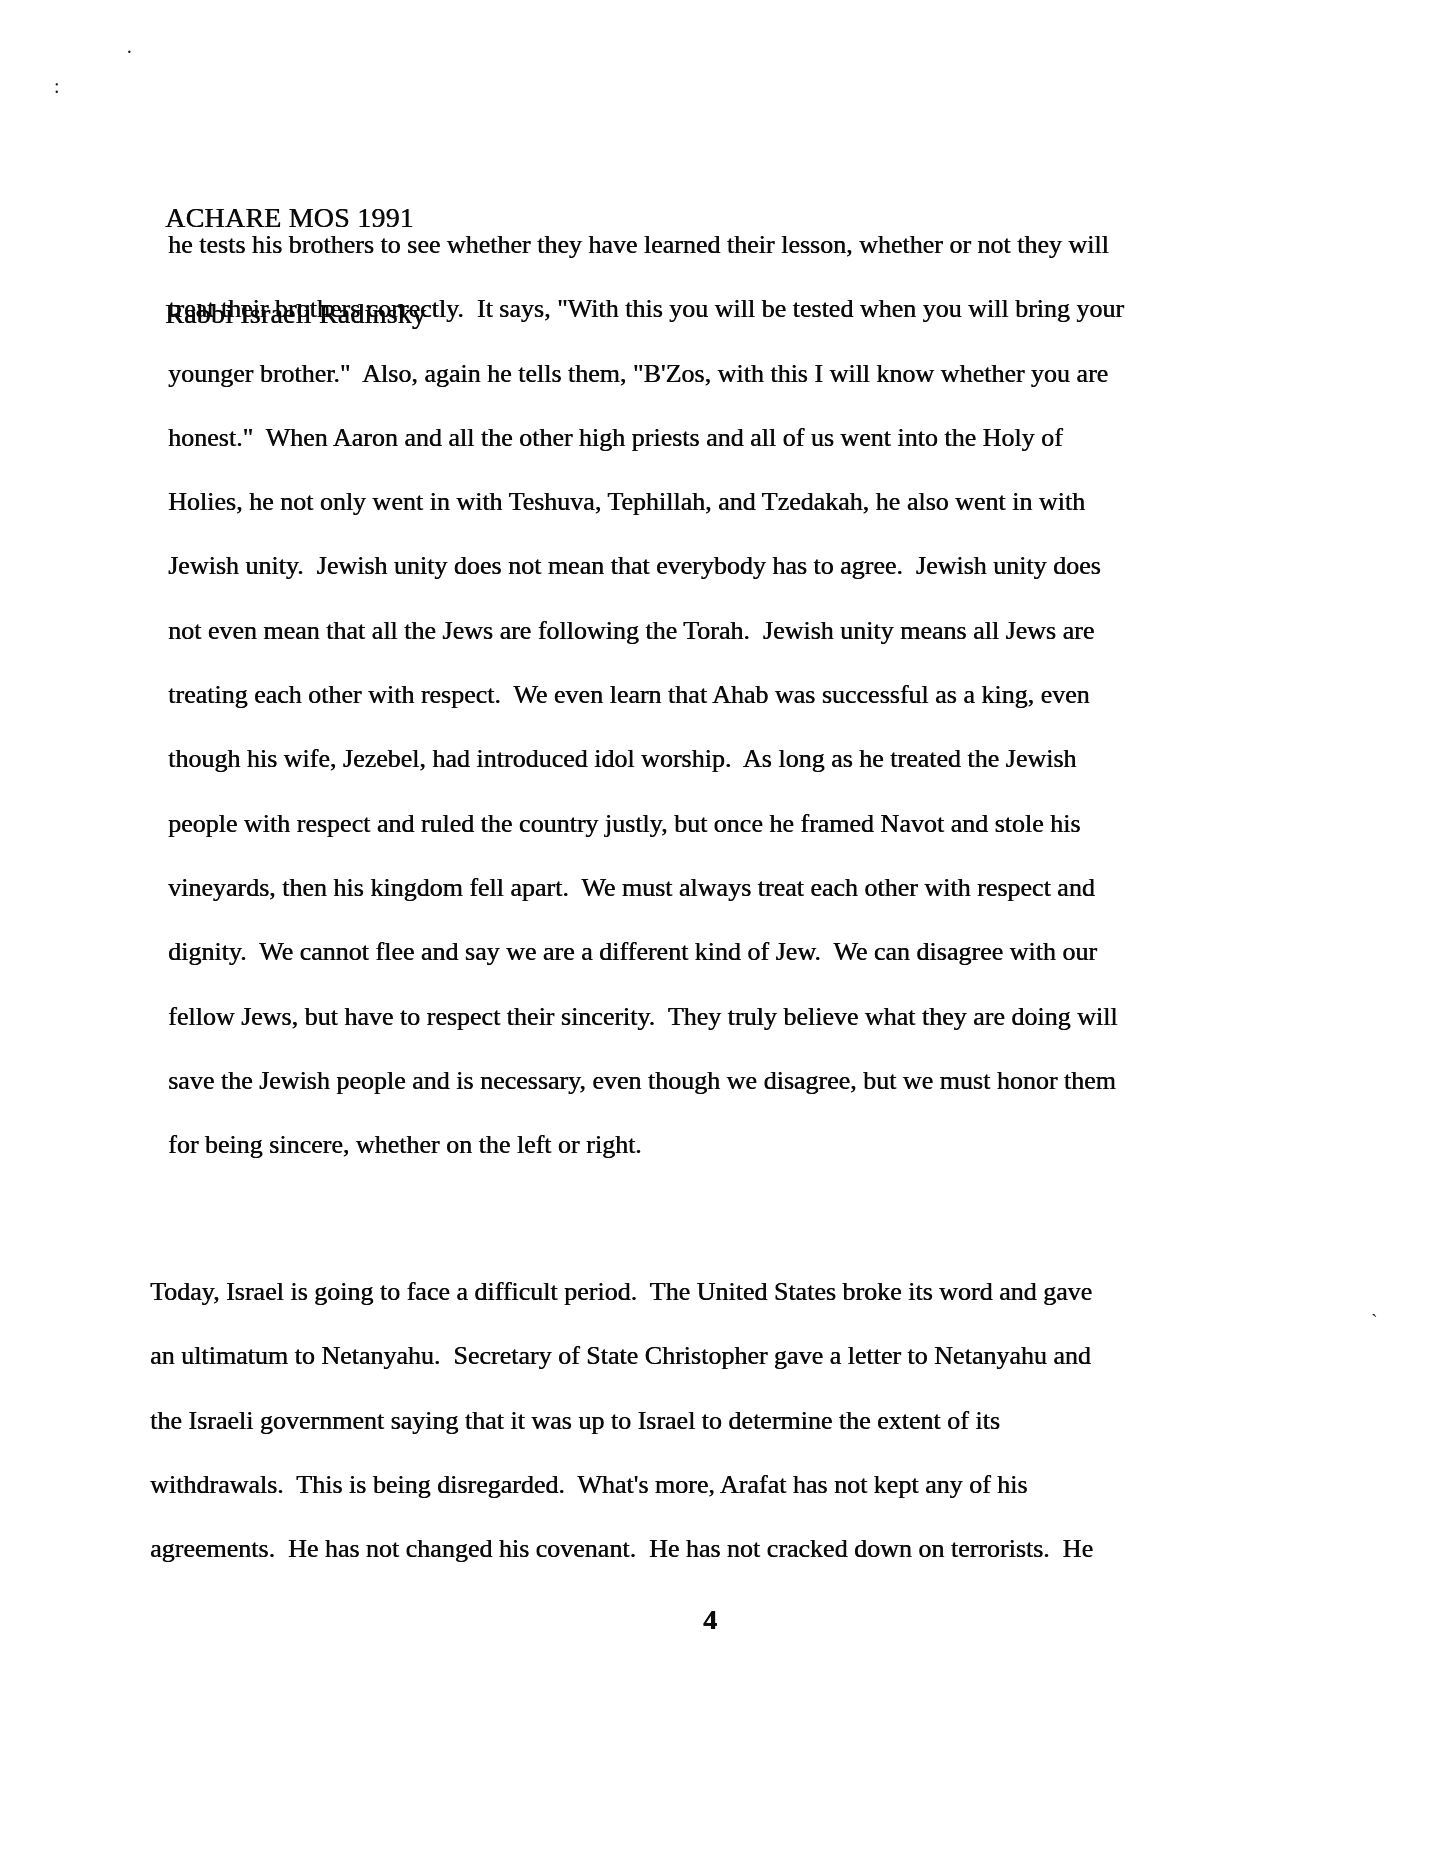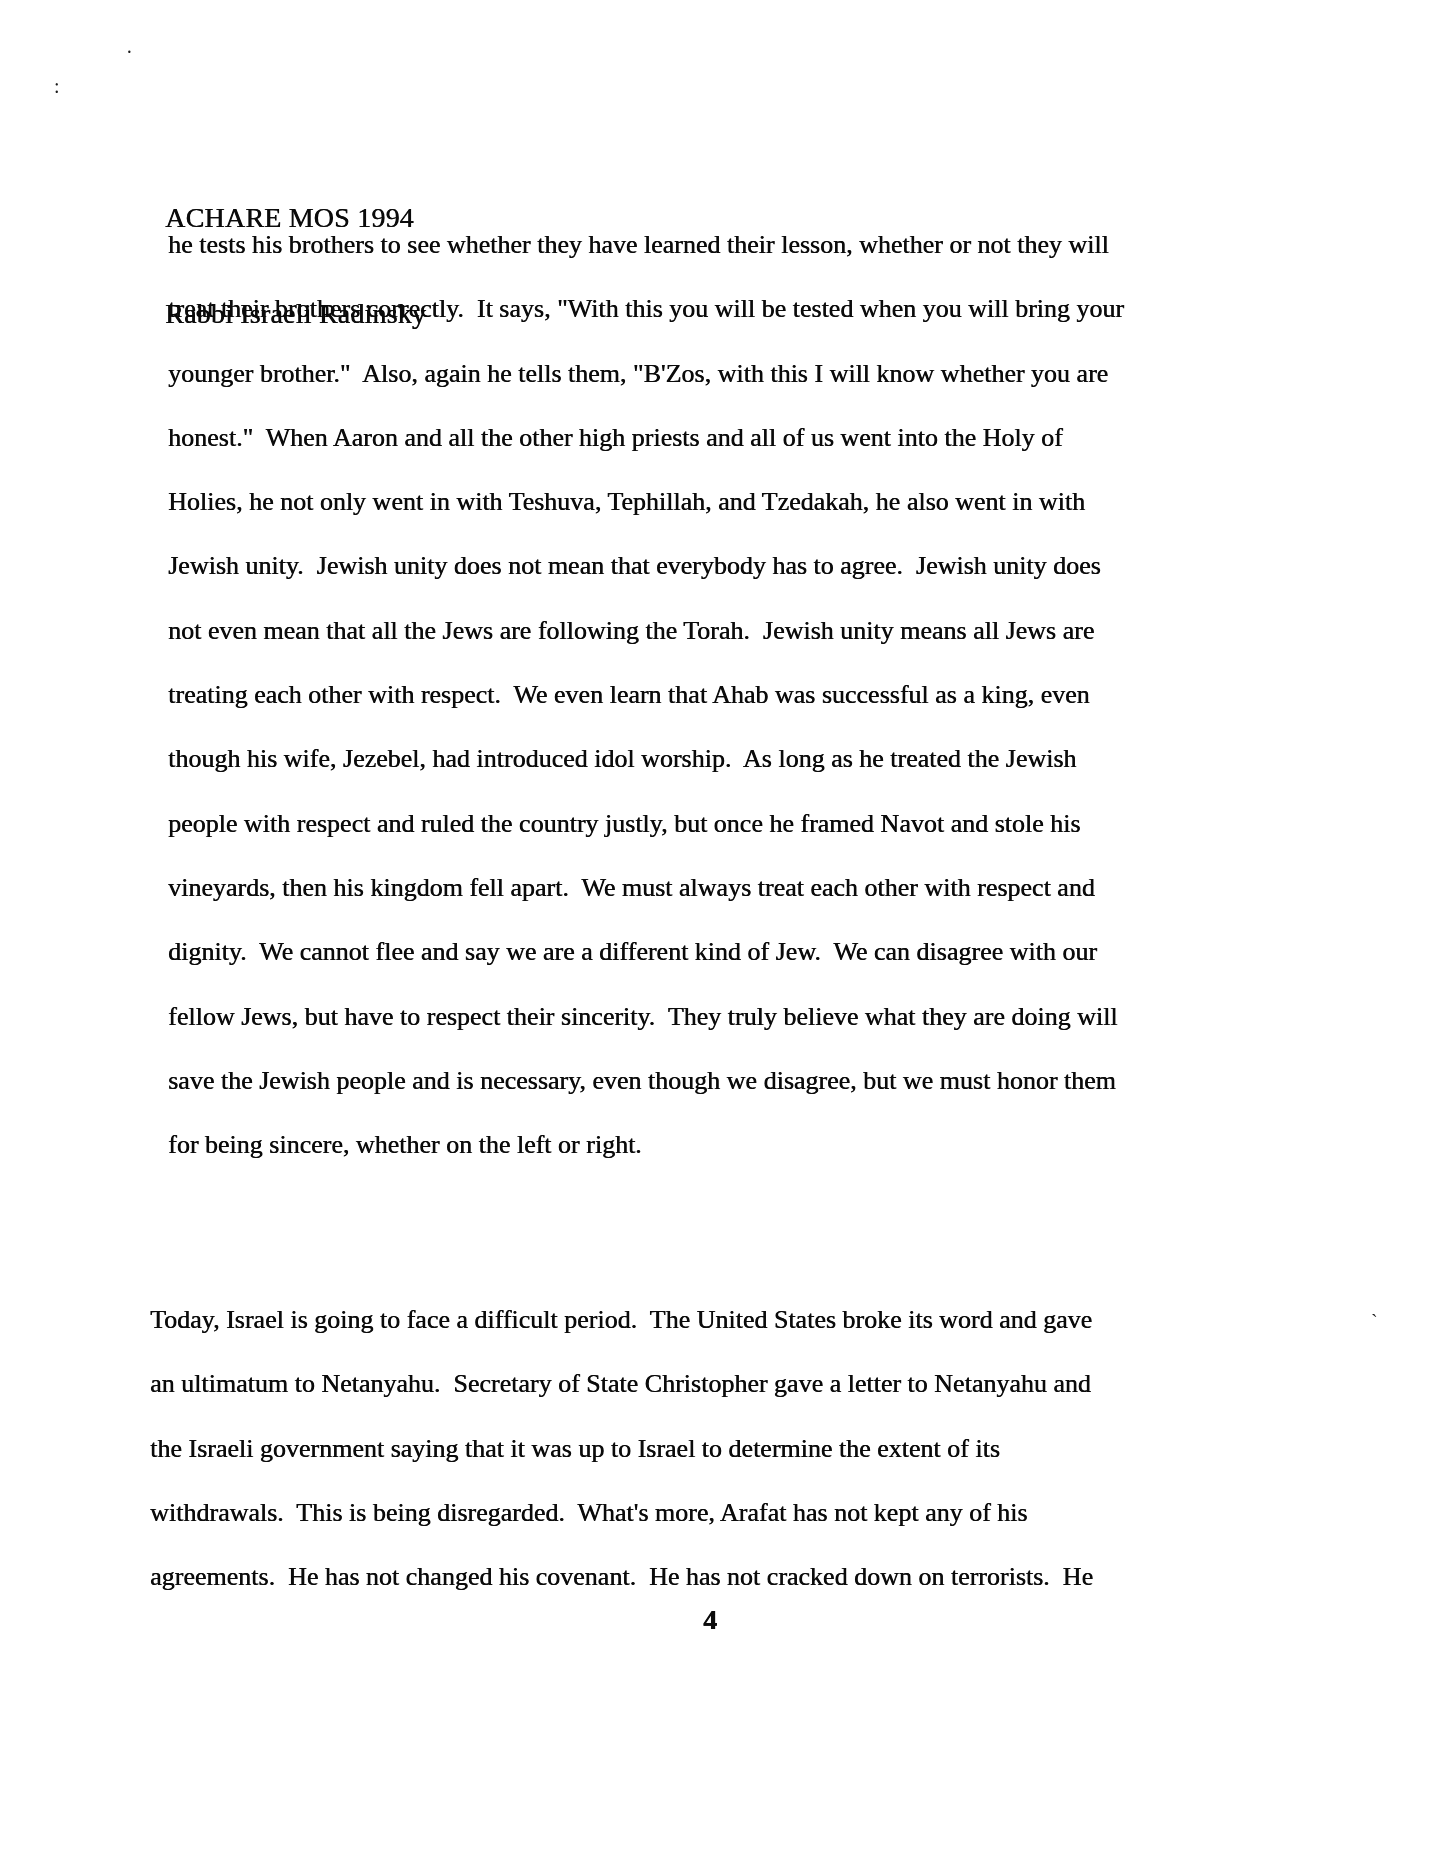--- a/index.html
+++ b/index.html
@@ -28,21 +28,21 @@
     white-space: pre;
   }
   .para {
     position: absolute;
     font-size: 26px;
     line-height: 64.3px;
     letter-spacing: 0px;
     white-space: pre;
   }
   .para-1 { left: 168px; top: 213px; }
-  .para-2 { left: 150px; top: 1288px; }
+  .para-2 { left: 150px; top: 1260px; }
   .page-number {
     position: absolute;
     left: 688px;
     top: 1604px;
     width: 44px;
     text-align: center;
     font-size: 28px;
     font-weight: bold;
   }
   .artifact {
@@ -52,21 +52,21 @@
     text-shadow: none;
     line-height: 1;
   }
 </style>
 </head>
 <body>
 
 <div class="page">
 
   <div class="header">
-    <div>ACHARE MOS 1994</div>
+    <div>ACHARE MOS 1991</div>
     <div>Rabbi Israeli Radinsky</div>
   </div>
 
   <div class="para para-1"><div>he tests his brothers to see whether they have learned their lesson, whether or not they will</div><div>treat their brothers correctly.  It says, "With this you will be tested when you will bring your</div><div>younger brother."  Also, again he tells them, "B'Zos, with this I will know whether you are</div><div>honest."  When Aaron and all the other high priests and all of us went into the Holy of</div><div>Holies, he not only went in with Teshuva, Tephillah, and Tzedakah, he also went in with</div><div>Jewish unity.  Jewish unity does not mean that everybody has to agree.  Jewish unity does</div><div>not even mean that all the Jews are following the Torah.  Jewish unity means all Jews are</div><div>treating each other with respect.  We even learn that Ahab was successful as a king, even</div><div>though his wife, Jezebel, had introduced idol worship.  As long as he treated the Jewish</div><div>people with respect and ruled the country justly, but once he framed Navot and stole his</div><div>vineyards, then his kingdom fell apart.  We must always treat each other with respect and</div><div>dignity.  We cannot flee and say we are a different kind of Jew.  We can disagree with our</div><div>fellow Jews, but have to respect their sincerity.  They truly believe what they are doing will</div><div>save the Jewish people and is necessary, even though we disagree, but we must honor them</div><div>for being sincere, whether on the left or right.</div></div>
 
   <div class="para para-2"><div>Today, Israel is going to face a difficult period.  The United States broke its word and gave</div><div>an ultimatum to Netanyahu.  Secretary of State Christopher gave a letter to Netanyahu and</div><div>the Israeli government saying that it was up to Israel to determine the extent of its</div><div>withdrawals.  This is being disregarded.  What's more, Arafat has not kept any of his</div><div>agreements.  He has not changed his covenant.  He has not cracked down on terrorists.  He</div></div>
 
   <div class="page-number">4</div>
 
   <div>

